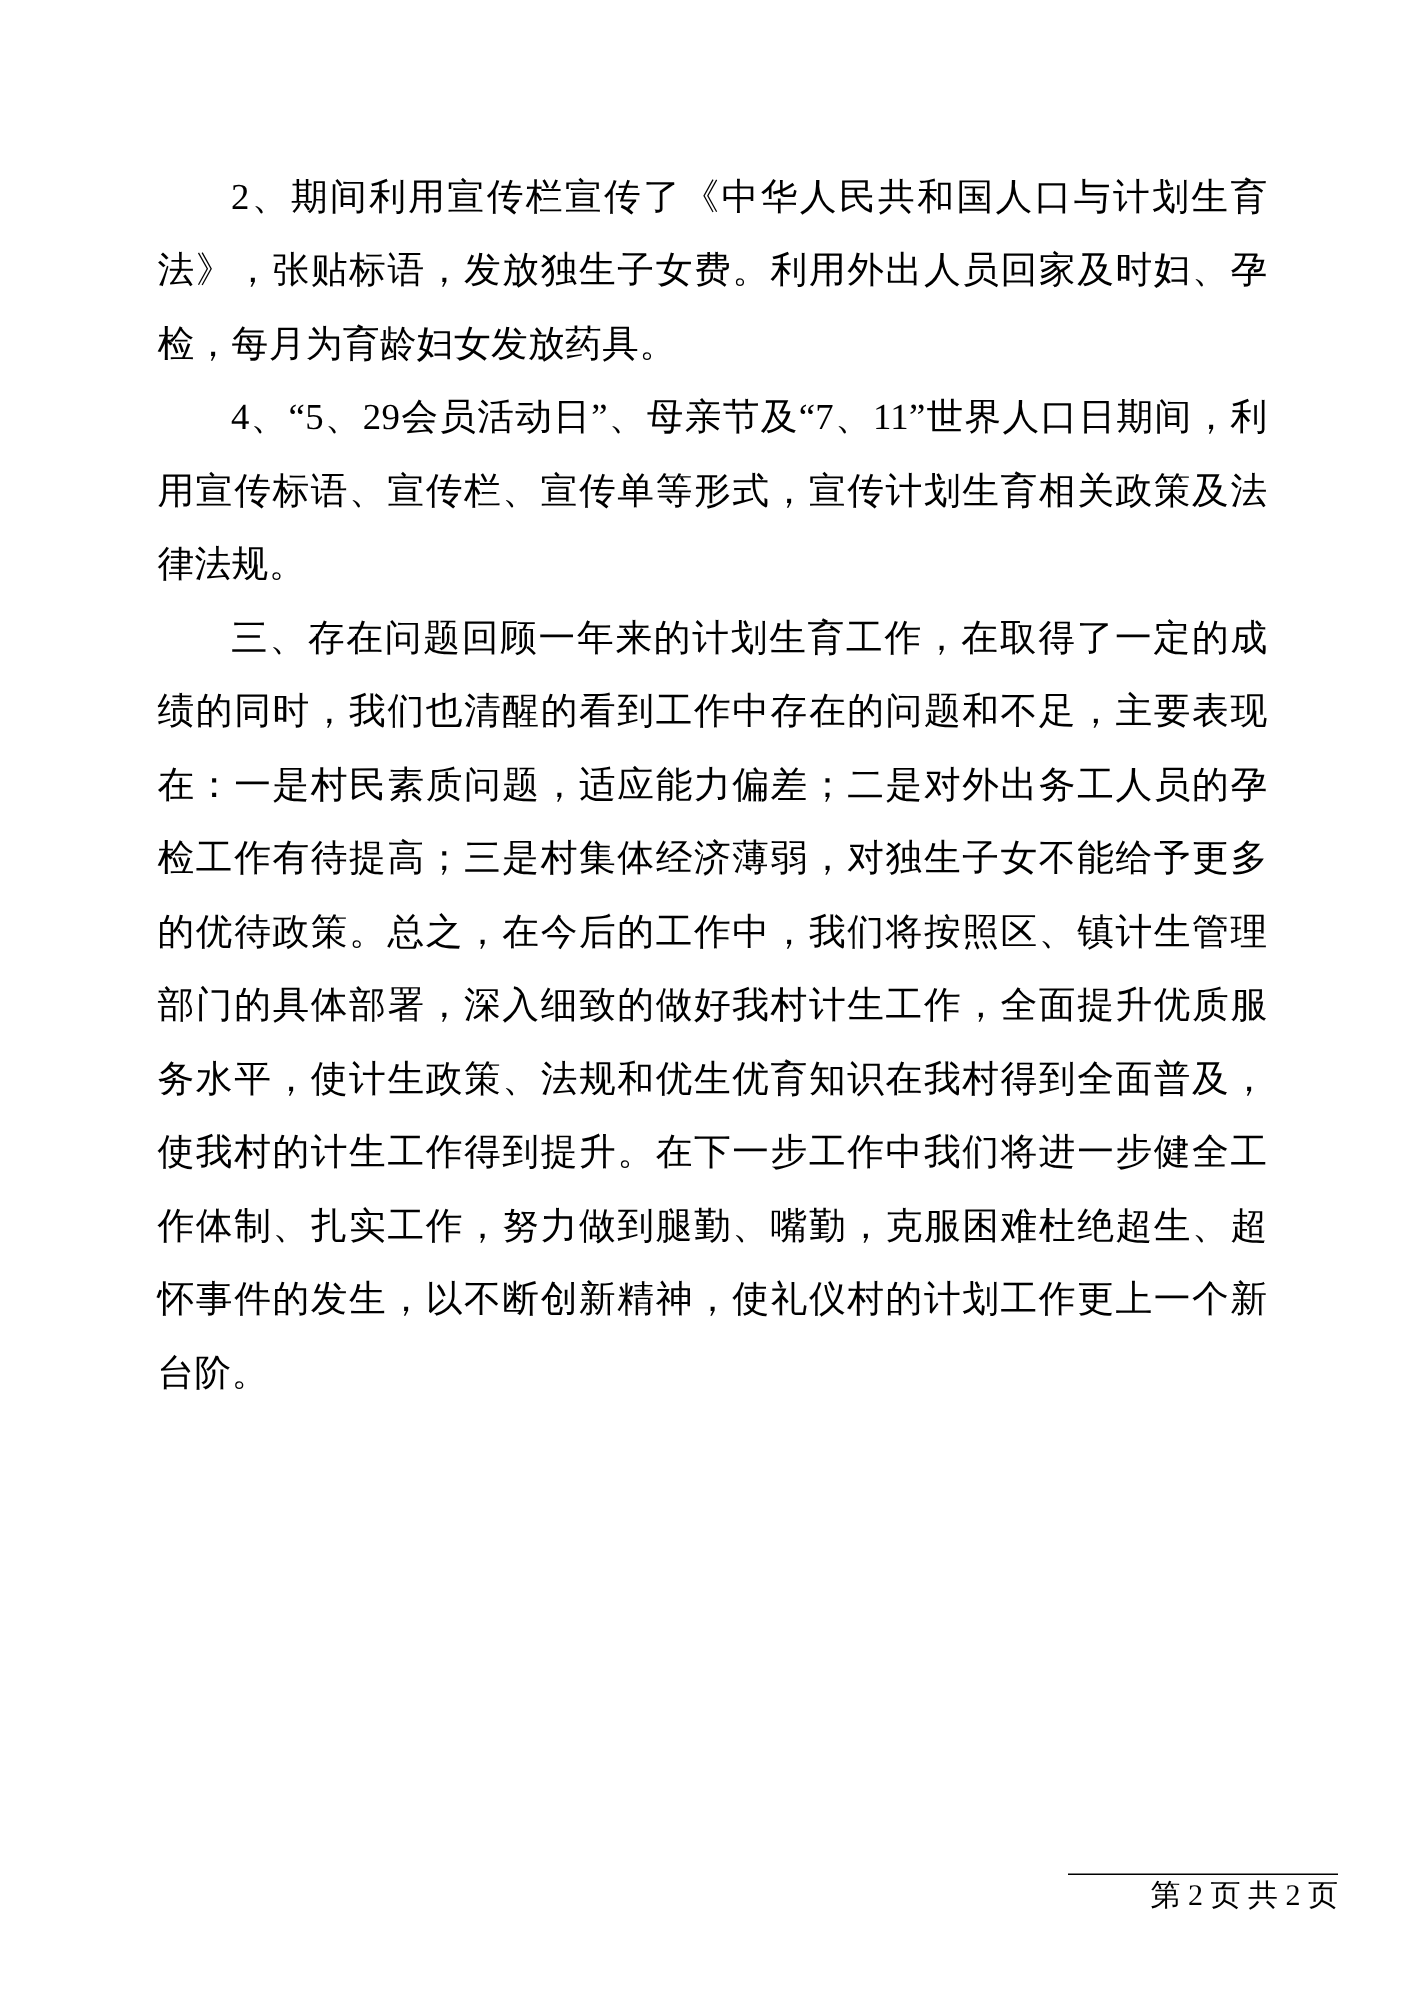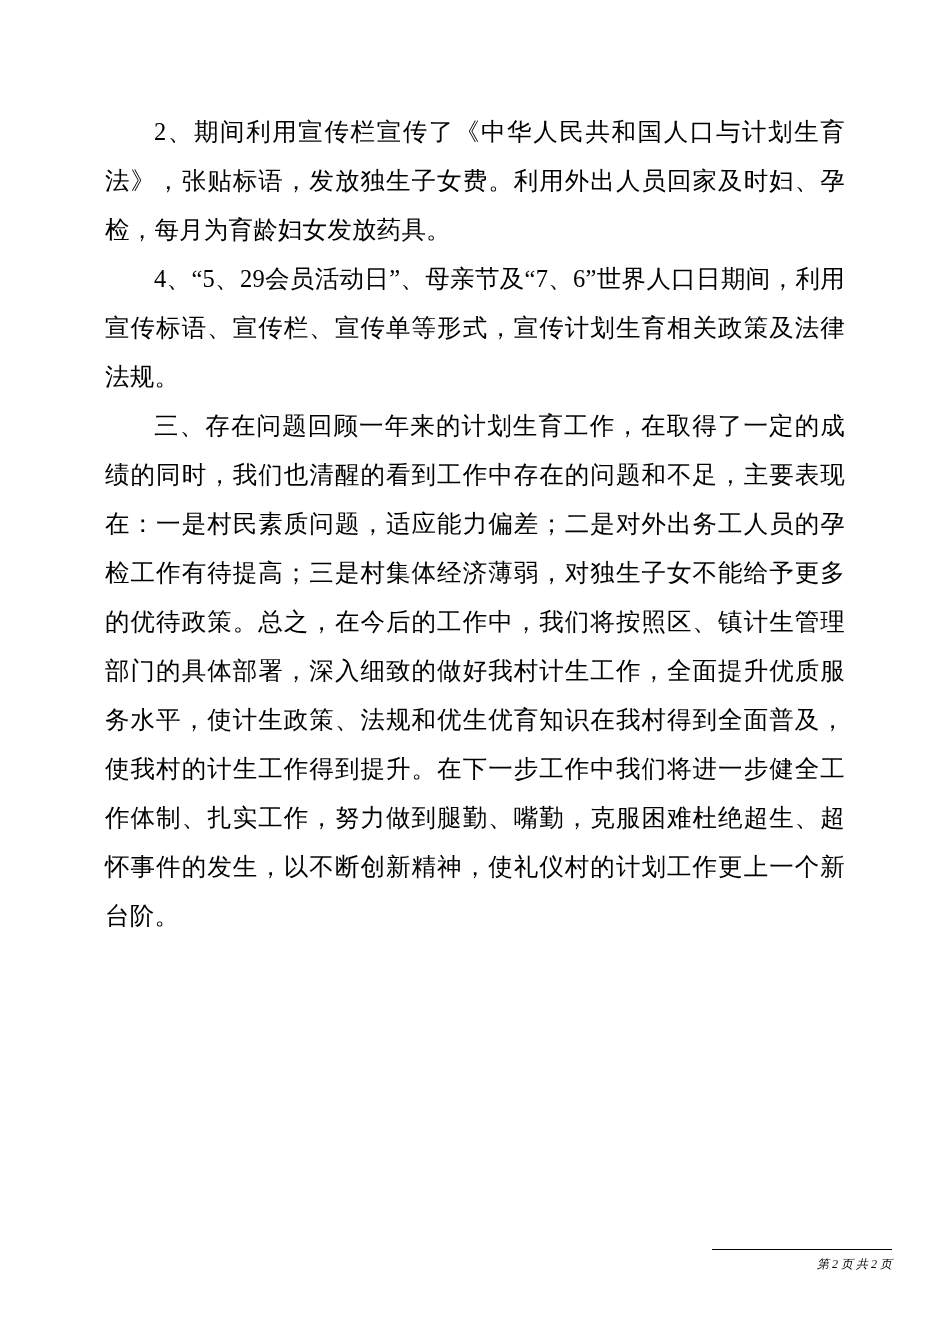--- a/index.html
+++ b/index.html
@@ -38,33 +38,32 @@
     bottom: 72px;
     width: 180px;
     text-align: right;
   }
   .footer-rule {
     border-top: 1px solid #000000;
     width: 180px;
     margin: 0 0 3px auto;
   }
   .footer-text {
-    font-size: 12px;
+    font-size: 20px;
     line-height: 22px;
     color: #000000;
     font-family: "Liberation Serif", "DejaVu Serif", serif;
-    font-style: italic;
   }
 </style>
 </head>
 <body>
 
 <div class="page">
   <div class="content">
     <p class="para">2、期间利用宣传栏宣传了《中华人民共和国人口与计划生育法》，张贴标语，发放独生子女费。利用外出人员回家及时妇、孕检，每月为育龄妇女发放药具。</p>
-    <p class="para">4、“5、29会员活动日”、母亲节及“7、6”世界人口日期间，利用宣传标语、宣传栏、宣传单等形式，宣传计划生育相关政策及法律法规。</p>
+    <p class="para">4、“5、29会员活动日”、母亲节及“7、11”世界人口日期间，利用宣传标语、宣传栏、宣传单等形式，宣传计划生育相关政策及法律法规。</p>
     <p class="para">三、存在问题回顾一年来的计划生育工作，在取得了一定的成绩的同时，我们也清醒的看到工作中存在的问题和不足，主要表现在：一是村民素质问题，适应能力偏差；二是对外出务工人员的孕检工作有待提高；三是村集体经济薄弱，对独生子女不能给予更多的优待政策。总之，在今后的工作中，我们将按照区、镇计生管理部门的具体部署，深入细致的做好我村计生工作，全面提升优质服务水平，使计生政策、法规和优生优育知识在我村得到全面普及，使我村的计生工作得到提升。在下一步工作中我们将进一步健全工作体制、扎实工作，努力做到腿勤、嘴勤，克服困难杜绝超生、超怀事件的发生，以不断创新精神，使礼仪村的计划工作更上一个新台阶。</p>
   </div>
   <div class="footer">
     <div class="footer-rule"></div>
     <div class="footer-text">第 2 页 共 2 页</div>
   </div>
 </div>
 
 </body></html>

